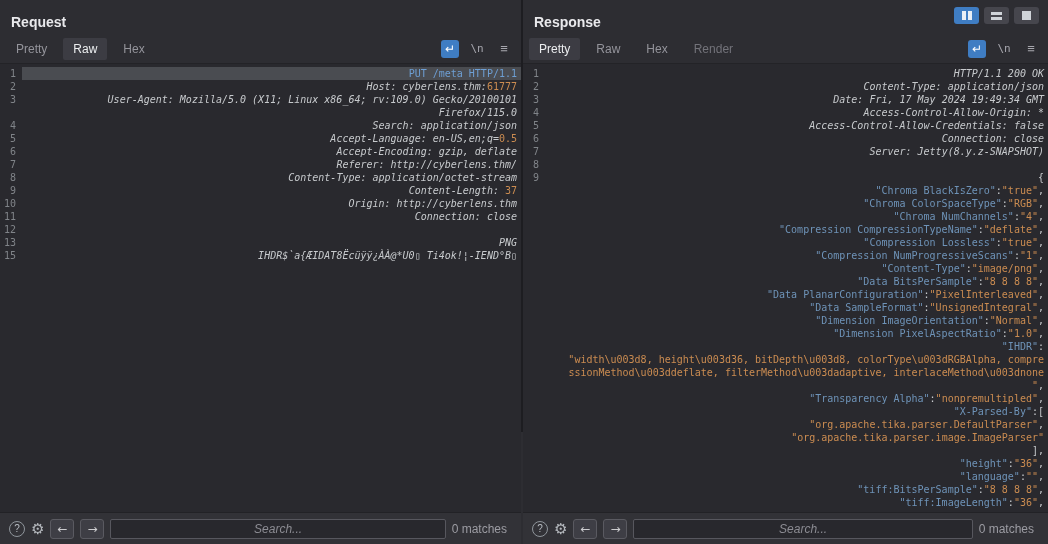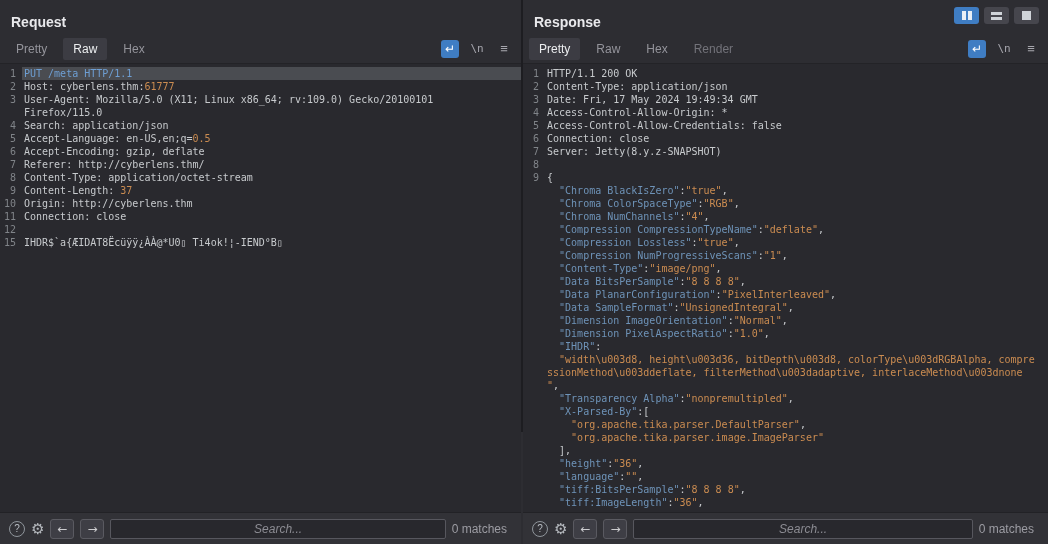--- a/index.html
+++ b/index.html
@@ -17,23 +17,23 @@
   .tab.active{color:#eceef0;background:#3c3c43;}
   .tab.dim{color:#73737a;}
   .spacer{flex:1;}
   .ed-toolbar{display:flex;align-items:center;gap:9px;}
   .icon-btn{min-width:18px;height:18px;display:flex;align-items:center;justify-content:center;border-radius:3px;color:#a6a6ad;font-size:13px;}
   .icon-btn.blue{background:#3f7dc3;color:#ffffff;font-size:12px;}
   .icon-btn.mono{font-family:"DejaVu Sans Mono",monospace;font-size:11px;}
   .editor{flex:1;overflow:hidden;background:#29292e;padding-top:3px;font-family:"DejaVu Sans Mono",monospace;font-size:10px;line-height:13px;}
   .ed-line{display:flex;}
   .ln{flex:0 0 22px;text-align:right;padding-right:6px;color:#808489;}
-  .lt{flex:1;white-space:pre;padding-left:2px;padding-right:12px;color:#c7cacd;overflow:hidden;}
+  .lt{flex:1;white-space:pre;padding-left:2px;padding-right:4px;color:#c7cacd;overflow:hidden;text-align:right;}
   .ed-line.hl .lt{background:#4a4c51;}
-  .t-plain{color:#c7cacd;}
+  .t-plain{color:#c7cacd;font-style:italic;}
   .t-req{color:#6e9fd4;}
   .t-num{color:#cb8c51;}
   .t-key{color:#6e93b8;}
   .t-val{color:#cb8c51;}
   .t-pun{color:#c7cacd;}
   .searchbar{height:32px;flex:0 0 32px;background:#323237;border-top:1px solid #222226;display:flex;align-items:center;gap:6px;padding:0 14px 0 9px;}
   .help-circle{width:16px;height:16px;flex:0 0 16px;border:1px solid #8f959b;border-radius:50%;color:#b9bec4;font-size:10px;display:flex;align-items:center;justify-content:center;}
   .gear{color:#b4b8bd;font-size:15px;line-height:1;}
   .nav-btn{width:24px;height:20px;flex:0 0 24px;background:#3e3e45;border:1px solid #5a5a61;border-radius:3px;color:#cccccf;font-size:12px;display:flex;align-items:center;justify-content:center;font-family:"DejaVu Sans",sans-serif;}
   .search-input{flex:1;min-width:0;height:20px;background:#28282d;border:1px solid #57575e;border-radius:2px;color:#c9c9ce;font-size:12px;padding:0 8px;outline:none;font-family:"Liberation Sans",sans-serif;text-align:center;}
@@ -120,20 +120,24 @@
         </div>
         <div class="ed-line">
           <span class="ln">11</span>
           <span class="lt"><span class="t-plain">Connection: close</span></span>
         </div>
         <div class="ed-line">
           <span class="ln">12</span>
           <span class="lt">&nbsp;</span>
         </div>
         <div class="ed-line">
+          <span class="ln">13</span>
+          <span class="lt"><span class="t-plain">PNG</span></span>
+        </div>
+        <div class="ed-line">
           <span class="ln">15</span>
           <span class="lt"><span class="t-plain">IHDR$`a{ÆIDAT8Ëcüÿÿ¿ÀÀ@*U0▯ Ti4ok!¦-IEND°B▯</span></span>
         </div>
       </div>
     <div class="searchbar">
       <div class="help-circle">?</div>
       <div class="gear">⚙</div>
       <div class="nav-btn">←</div>
       <div class="nav-btn">→</div>
       <input class="search-input" placeholder="Search..." style="">

